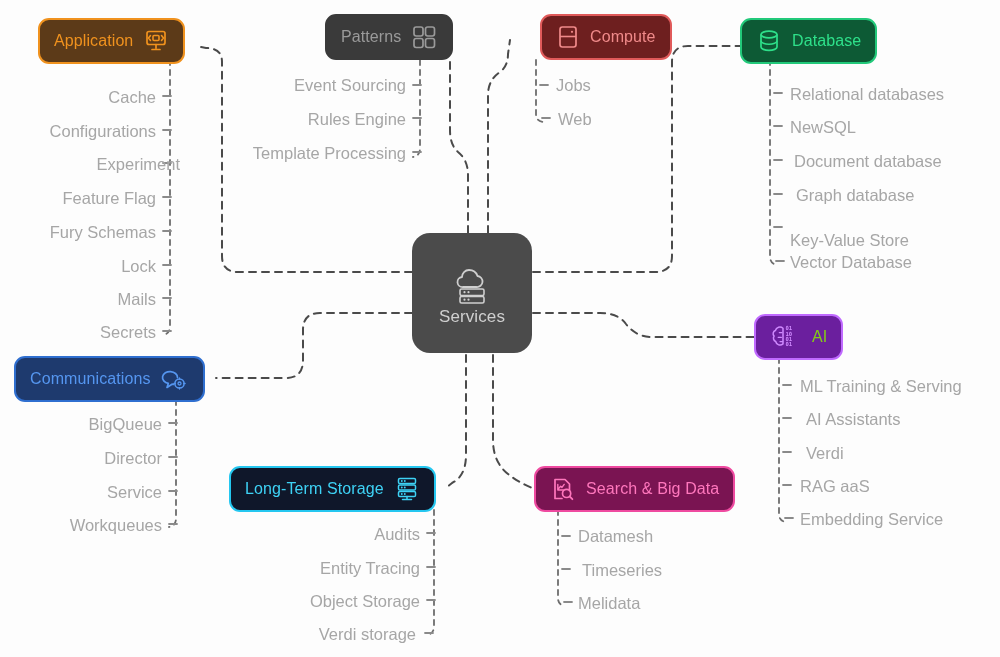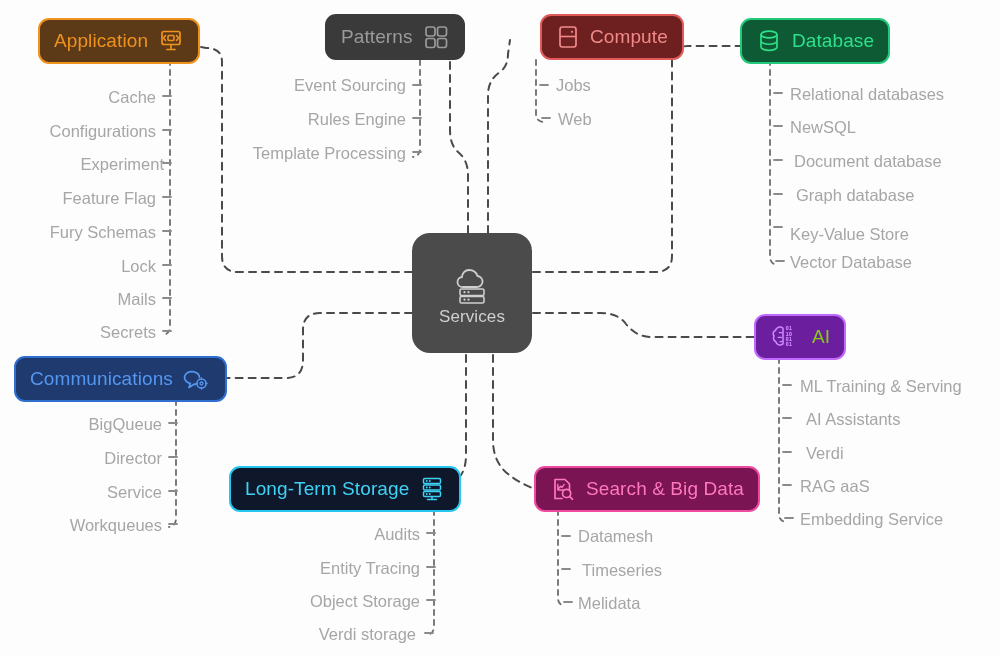--- a/index.html
+++ b/index.html
@@ -9,21 +9,21 @@
   
   #wires{position:absolute;left:0;top:0;width:1000px;height:657px;}
   #wires path{fill:none;stroke:#4a4a4a;stroke-width:2;stroke-dasharray:7 6;stroke-linecap:round;}
   #wires path.spine{stroke:#6d6d6d;stroke-width:1.8;stroke-dasharray:5 5;}
   #wires path.tick{stroke:#8a8a8a;stroke-width:1.8;stroke-dasharray:none;}
 
   
   .node{position:absolute;display:flex;align-items:center;gap:10px;
         border-radius:11px;border:2px solid transparent;box-sizing:border-box;
         padding:0 14px;height:46px;white-space:nowrap;}
-  .node .lbl{font-size:19px;letter-spacing:.1px;}
+  .node .lbl{font-size:16px;letter-spacing:.1px;}
   .node svg{display:block;flex:0 0 auto;}
 
   
   #n-services{width:120px;height:120px;border-radius:18px;background:#4b4b4b;
               flex-direction:column;justify-content:center;gap:3px;padding:0;}
   #n-services .lbl{font-size:17px;color:#cfcfcf;}
 
   
   .leaf{position:absolute;font-size:16.5px;color:#a6a6a6;white-space:nowrap;line-height:1;}
   .leaf.r{text-align:right;}
@@ -125,21 +125,21 @@
       <svg width="26" height="24" viewBox="0 0 26 24">
         <rect x="4" y="2.5" width="18" height="13" rx="2" fill="none" stroke="#f0921e" stroke-width="1.7"></rect>
         <rect x="10" y="6.5" width="6" height="5" rx="1" fill="none" stroke="#f0921e" stroke-width="1.6"></rect>
         <path d="M7.5 6.5 L5.5 9 L7.5 11.5 M18.5 6.5 L20.5 9 L18.5 11.5" fill="none" stroke="#f0921e" stroke-width="1.6" stroke-linecap="round" stroke-linejoin="round"></path>
         <path d="M13 15.5 L13 19 M9 20.5 L17 20.5" stroke="#f0921e" stroke-width="1.7" stroke-linecap="round"></path>
       </svg>
     </span>
   </div>
   <div class="leaf r" style="left:0;top:89px;width:156px;">Cache</div>
   <div class="leaf r" style="left:0;top:123px;width:156px;">Configurations</div>
-  <div class="leaf r" style="left:0;top:156px;width:156px;padding-left:8px;">Experiment</div>
+  <div class="leaf r" style="left:16px;top:156px;width:156px;padding-left:8px;">Experiment</div>
   <div class="leaf r" style="left:0;top:190px;width:156px;">Feature Flag</div>
   <div class="leaf r" style="left:0;top:224px;width:156px;">Fury Schemas</div>
   <div class="leaf r" style="left:0;top:258px;width:156px;">Lock</div>
   <div class="leaf r" style="left:0;top:291px;width:156px;">Mails</div>
   <div class="leaf r" style="left:0;top:324px;width:156px;">Secrets</div>
 
   <div class="node" id="n-patterns" style="left:325px;top:14px;background:#3a3a3a;border-color:#3a3a3a;">
     <span class="lbl" style="color:#9a9a9a;">Patterns</span>
     <span>
       <svg width="26" height="26" viewBox="0 0 26 26">
@@ -174,21 +174,21 @@
         <path d="M5 6.5 L5 19 a8 3.4 0 0 0 16 0 L21 6.5" fill="none" stroke="#2ee08a" stroke-width="1.7"></path>
         <path d="M5 12.8 a8 3.4 0 0 0 16 0" fill="none" stroke="#2ee08a" stroke-width="1.5"></path>
       </svg>
     </span>
     <span class="lbl" style="color:#2ee08a;">Database</span>
   </div>
   <div class="leaf l" style="left:790px;top:86px;">Relational databases</div>
   <div class="leaf l" style="left:790px;top:119px;">NewSQL</div>
   <div class="leaf l" style="left:794px;top:153px;">Document database</div>
   <div class="leaf l" style="left:796px;top:187px;">Graph database</div>
-  <div class="leaf l" style="left:790px;top:226px;">Key-Value Store</div>
+  <div class="leaf l" style="left:790px;top:232px;">Key-Value Store</div>
   <div class="leaf l" style="left:790px;top:254px;">Vector Database</div>
 
   <div class="node" id="n-ai" style="left:754px;top:314px;background:#6b1f9e;border-color:#c06aff;">
     <span>
       <svg width="32" height="26" viewBox="0 0 32 26">
         <path d="M13 4.2 a4.6 4.6 0 0 0 -7.6 2.3 a3.4 3.4 0 0 0 -1.3 5.6 a3.6 3.6 0 0 0 1.6 5.4 a4.4 4.4 0 0 0 7.3 2.4 z" fill="none" stroke="#d08aff" stroke-width="1.5" stroke-linejoin="round"></path>
         <path d="M9.3 8.6 L12 8.6 M8.2 13.4 L11.4 13.4 M10 17.6 L12.6 17.6" stroke="#d08aff" stroke-width="1.2" stroke-linecap="round"></path>
         <text x="15.5" y="6.4" font-family="DejaVu Sans Mono, monospace" font-size="5.6" font-weight="bold" fill="#d08aff">01</text>
         <text x="15.5" y="11.6" font-family="DejaVu Sans Mono, monospace" font-size="5.6" font-weight="bold" fill="#d08aff">10</text>
         <text x="15.5" y="16.8" font-family="DejaVu Sans Mono, monospace" font-size="5.6" font-weight="bold" fill="#d08aff">01</text>

